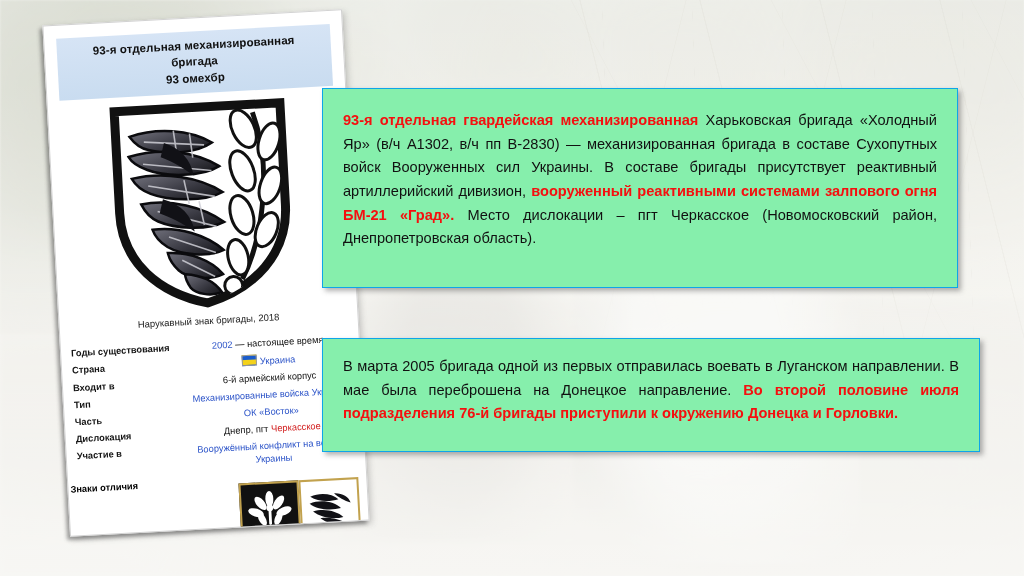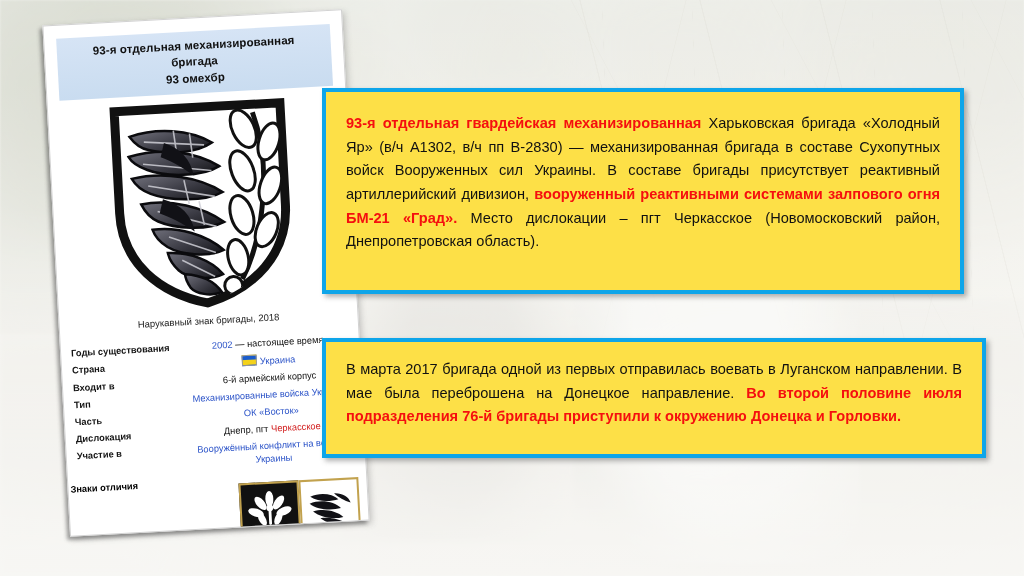--- a/index.html
+++ b/index.html
@@ -128,23 +128,23 @@
   .medal{
     width:58px;height:50px;border:2px solid #c2a24e;background:#ffffff;
     display:flex;align-items:center;justify-content:center;overflow:hidden;
   }
   .medal.dark{background:#111111;}
   .awards-row{display:flex;align-items:flex-start;margin-top:6px;}
   .awards-lbl{font-size:9.3px;font-weight:600;padding-left:2px;width:41%;}
 
   
   .panel{
-    position:absolute;background:#fde047;
+    position:absolute;background:#86efac;
     box-shadow:3px 3px 5px rgba(70,70,70,.42);
-    border:4px solid #0ea5e9;
+    border:1px solid #0ea5e9;
     color:#101010;
   }
   #panel1{left:322px;top:88px;width:634px;height:198px;}
   #panel2{left:322px;top:338px;width:656px;height:112px;}
   .ptext{
     padding:20px 20px 12px 20px;
     font-size:14.6px;line-height:1.62;
     text-align:justify;
     text-justify:inter-word;
     hyphens:none;
@@ -308,14 +308,14 @@
     </div>
 
   </div>
 </div>
 
 <div class="panel" id="panel1">
   <div class="ptext"><span class="r">93-я отдельная гвардейская механизированная</span><span class="b"> Харьковская бригада «Холодный Яр» (в/ч А1302, в/ч пп В-2830) — механизированная бригада в составе Сухопутных войск Вооруженных сил Украины. В составе бригады присутствует реактивный артиллерийский дивизион, </span><span class="r">вооруженный реактивными системами залпового огня БМ-21 «Град».</span><span class="b"> Место дислокации – пгт Черкасское (Новомосковский район, Днепропетровская область).</span></div>
 </div>
 
 <div class="panel" id="panel2">
-  <div class="ptext"><span class="b">В марта 2017 бригада одной из первых отправилась воевать в Луганском направлении. В мае была переброшена на Донецкое направление. </span><span class="r">Во второй половине июля подразделения 76-й бригады приступили к окружению Донецка и Горловки.</span></div>
+  <div class="ptext"><span class="b">В марта 2005 бригада одной из первых отправилась воевать в Луганском направлении. В мае была переброшена на Донецкое направление. </span><span class="r">Во второй половине июля подразделения 76-й бригады приступили к окружению Донецка и Горловки.</span></div>
 </div>
 
 </body></html>

